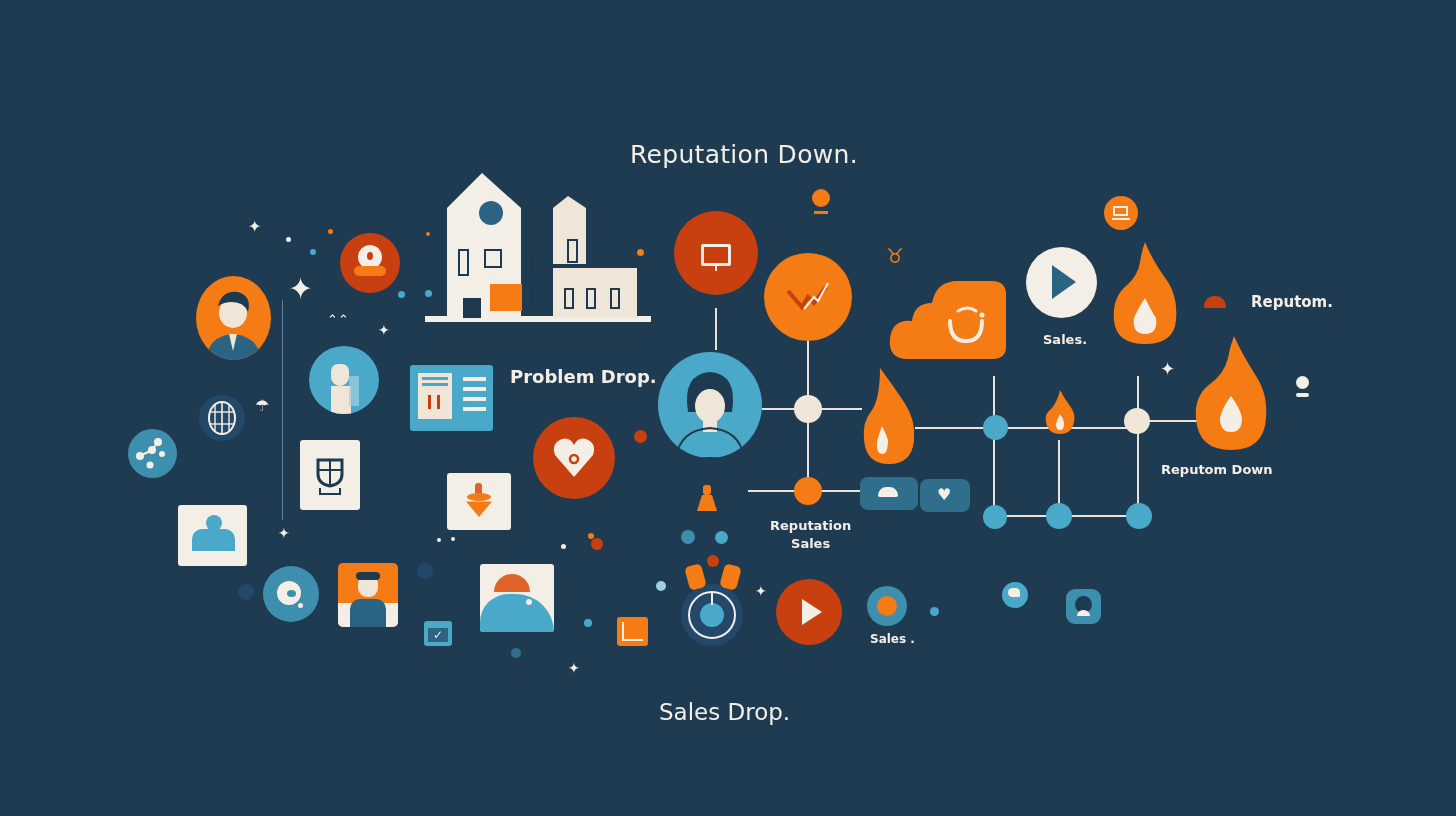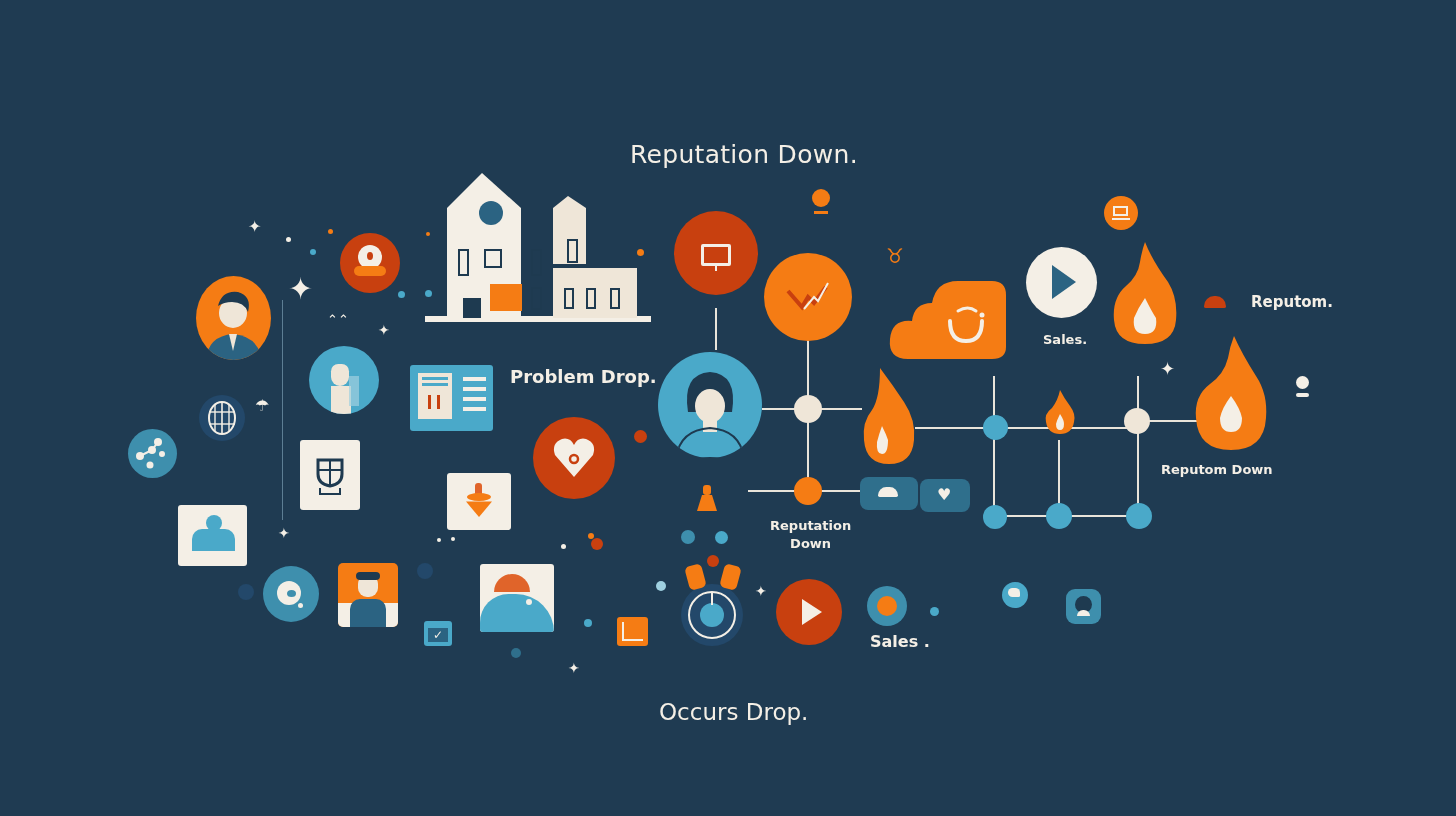--- a/index.html
+++ b/index.html
@@ -16,24 +16,24 @@
 </head>
 <body>
 
 <div class="label" style="left:630px;top:140px;font-size:25px;font-weight:normal;letter-spacing:0.3px;">Reputation Down.</div>
 <div class="label" style="left:510px;top:366px;font-size:18px;">Problem Drop.</div>
 <div class="label" style="left:1043px;top:332px;font-size:13px;">Sales.</div>
 <div class="label" style="left:1251px;top:293px;font-size:15px;">Reputom.</div>
 <div class="label" style="left:1161px;top:462px;font-size:13px;">Reputom Down</div>
 <div class="label" style="left:770px;top:517px;font-size:13px;text-align:center;line-height:18px;">
   <div>Reputation</div>
-  <div>Down</div>
-</div>
-<div class="label" style="left:870px;top:632px;font-size:16px;">Sales .</div>
-<div class="label" style="left:659px;top:699px;font-size:23px;font-weight:normal;">Occurs Drop.</div>
+  <div>Sales</div>
+</div>
+<div class="label" style="left:870px;top:632px;font-size:12px;">Sales .</div>
+<div class="label" style="left:659px;top:699px;font-size:23px;font-weight:normal;">Sales Drop.</div>
 
 <div class="line" style="left:715px;top:308px;width:2px;width:2px;height:42px;"></div>
 <div class="line" style="left:807px;top:340px;width:2px;height:155px;"></div>
 <div class="line" style="left:762px;top:408px;width:100px;height:2px;"></div>
 <div class="line" style="left:748px;top:490px;width:112px;height:2px;"></div>
 <div class="line" style="left:915px;top:427px;width:226px;height:2px;"></div>
 <div class="line" style="left:993px;top:376px;width:2px;height:140px;"></div>
 <div class="line" style="left:1058px;top:440px;width:2px;height:76px;"></div>
 <div class="line" style="left:1137px;top:376px;width:2px;height:140px;"></div>
 <div class="line" style="left:993px;top:515px;width:146px;height:2px;"></div>

